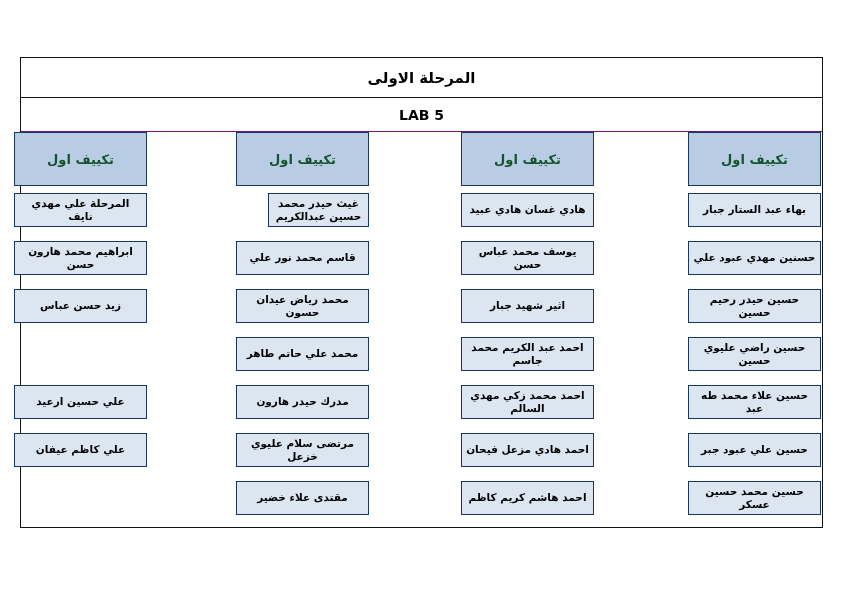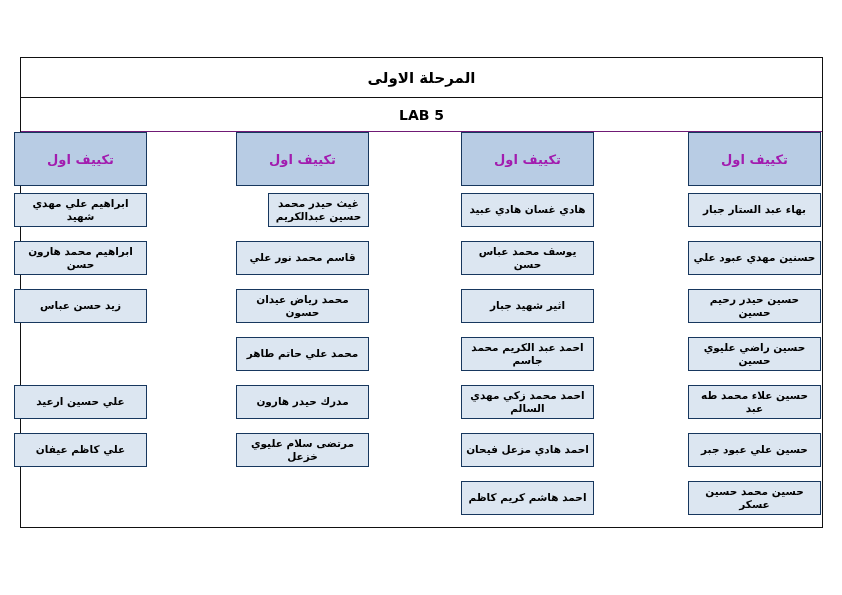--- a/index.html
+++ b/index.html
@@ -78,21 +78,21 @@
   .col-head {
     height: 54px;
     background: #b8cce4;
     border: 1px solid #17375e;
     box-sizing: border-box;
     display: flex;
     align-items: center;
     justify-content: center;
     font-size: 13px;
     font-weight: bold;
-    color: #a21caf;
+    color: #14532d;
     margin-bottom: 7px;
   }
 
   .cell {
     height: 34px;
     margin-bottom: 14px;
     background: #dce6f1;
     border: 1px solid #17375e;
     box-sizing: border-box;
     display: flex;
@@ -154,25 +154,26 @@
       </div>
 
       <div class="col col-2">
         <div class="col-head">تكييف اول</div>
         <div class="cell tall">غيث حيدر محمد حسين عبدالكريم</div>
         <div class="cell">قاسم محمد نور علي</div>
         <div class="cell">محمد رياض عيدان حسون</div>
         <div class="cell">محمد علي حاتم طاهر</div>
         <div class="cell">مدرك حيدر هارون</div>
         <div class="cell">مرتضى سلام عليوي خزعل</div>
+        <div class="cell">مقتدى علاء خضير</div>
       </div>
 
       <div class="col col-3">
         <div class="col-head">تكييف اول</div>
-        <div class="cell">ابراهيم علي مهدي شهيد</div>
+        <div class="cell">المرحلة علي مهدي نايف</div>
         <div class="cell">ابراهيم محمد هارون حسن</div>
         <div class="cell">زيد حسن عباس</div>
         <div class="cell empty"></div>
         <div class="cell">علي حسين ارعيد</div>
         <div class="cell">علي كاظم عيفان</div>
       </div>
 
     </div>
   </div>
 </div>

